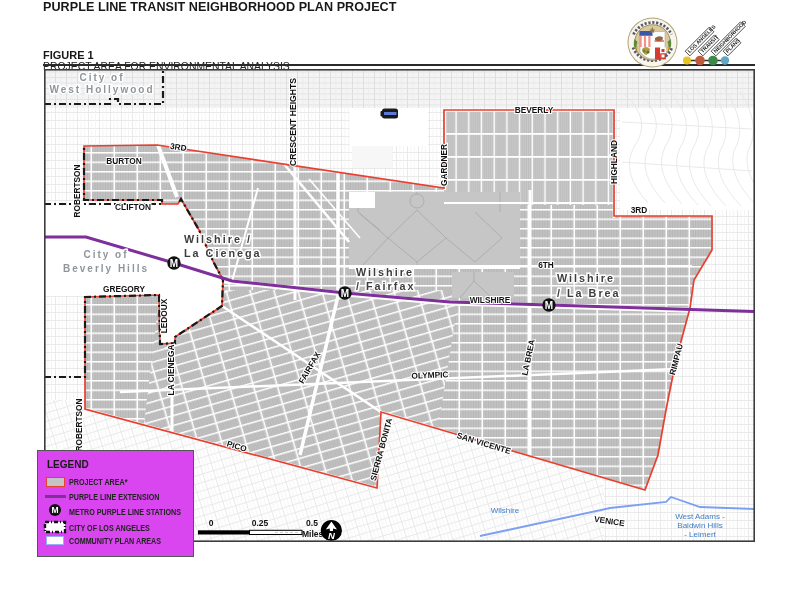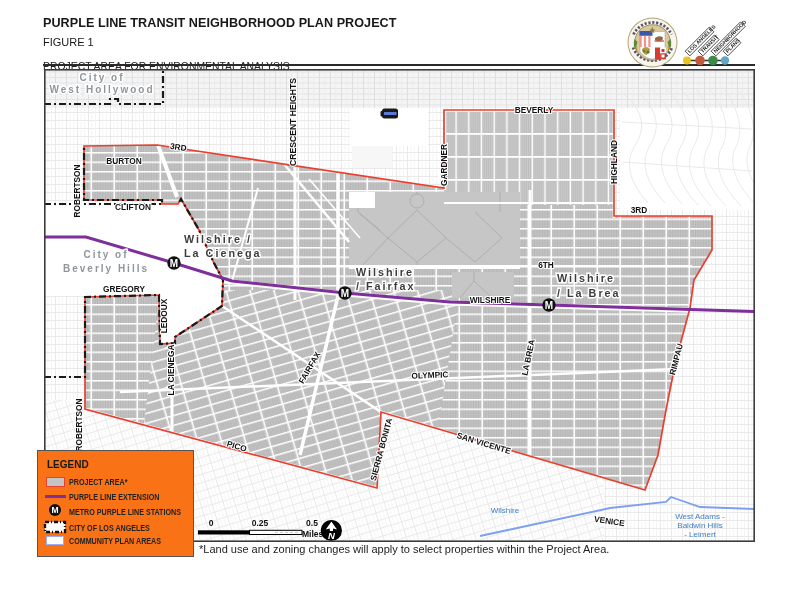--- a/index.html
+++ b/index.html
@@ -4,25 +4,25 @@
 <style>
   html,body{margin:0;padding:0;background:#fff;}
   #page{position:relative;width:807px;height:595px;background:#fff;overflow:hidden;
         font-family:"Liberation Sans", sans-serif;}
   .abs{position:absolute;}
 </style>
 </head>
 <body>
 <div id="page">
 
-  <div class="abs" style="left:43px;top:16px;font-size:12.6px;font-weight:bold;color:#181818;letter-spacing:0.05px;">PURPLE LINE TRANSIT NEIGHBORHOOD PLAN PROJECT</div>
+  <div class="abs" style="left:43px;top:0;font-size:12.6px;font-weight:bold;color:#181818;letter-spacing:0.05px;">PURPLE LINE TRANSIT NEIGHBORHOOD PLAN PROJECT</div>
 
   <div class="abs" style="left:43px;top:25px;font-size:10.4px;color:#222;margin-top:36px;">PROJECT AREA FOR ENVIRONMENTAL ANALYSIS</div>
 
-  <div class="abs" style="left:43px;top:36px;font-size:11px;font-weight:normal;color:#181818;">FIGURE 1</div>
+  <div class="abs" style="left:43px;top:49px;font-size:11px;font-weight:bold;color:#181818;">FIGURE 1</div>
 
   <div class="abs" style="left:43px;top:63.5px;width:712px;height:2px;background:#2a2a2a;"></div>
 
   <svg class="abs" style="left:44px;top:69px;" width="711" height="473" viewBox="44 69 711 473">
     <defs>
       <pattern id="outGrid" width="11" height="8" patternUnits="userSpaceOnUse">
         <rect width="11" height="8" fill="#ffffff"></rect>
         <rect x="0" y="0" width="11" height="0.9" fill="#e7e7e7"></rect>
         <rect x="0" y="0" width="0.9" height="8" fill="#e7e7e7"></rect>
         <rect x="3.6" y="0" width="0.7" height="8" fill="#f2f2f2"></rect>
@@ -284,21 +284,21 @@
       <g>
         <circle cx="331.4" cy="530.5" r="10.6" fill="#000"></circle>
         <path d="M331.4,521.5 L337,529.5 L333,528.5 L333,531 L329.8,531 L329.8,528.5 L325.8,529.5 Z" fill="#fff"></path>
         <text x="331.4" y="539" font-size="9.5" font-weight="bold" font-style="italic" fill="#fff" text-anchor="middle">N</text>
       </g>
     </g>
 
     <rect x="44.8" y="69.8" width="709.4" height="471.4" fill="none" stroke="#3c3c3c" stroke-width="1.6"></rect>
   </svg>
 
-  <div class="abs" style="left:37px;top:450px;width:155px;height:105px;background:#f97316;border:1.5px solid #555;">
+  <div class="abs" style="left:37px;top:450px;width:155px;height:105px;background:#d946ef;border:1.5px solid #555;">
 
     <div class="abs" style="left:9px;top:8px;font-size:10px;font-weight:bold;color:#181818;">LEGEND</div>
 
     <div class="abs" style="left:8px;top:26px;width:17px;height:8px;background:#c4c4c4;border:1.6px solid #e8402f;"></div>
     <div class="abs" style="left:31px;top:25.5px;font-size:8.3px;font-weight:bold;color:#222;white-space:nowrap;transform:scaleX(0.86);transform-origin:left center;">PROJECT AREA*</div>
 
     <div class="abs" style="left:7px;top:44px;width:21px;height:2.8px;background:#7e2f9a;"></div>
     <div class="abs" style="left:31px;top:40.5px;font-size:8.3px;font-weight:bold;color:#222;white-space:nowrap;transform:scaleX(0.86);transform-origin:left center;">PURPLE LINE EXTENSION</div>
 
     <div class="abs" style="left:11px;top:53px;width:12px;height:12px;border-radius:50%;background:#111;color:#fff;font-size:8.5px;font-weight:bold;text-align:center;line-height:12px;">M</div>
@@ -306,21 +306,20 @@
 
     <svg class="abs" style="left:5px;top:69px;" width="24" height="14">
         <rect x="2" y="2" width="20" height="10" fill="#fff" stroke="#111" stroke-width="2.4" stroke-dasharray="4 2 1 2"></rect>
       </svg>
     <div class="abs" style="left:31px;top:71.5px;font-size:8.3px;font-weight:bold;color:#222;white-space:nowrap;transform:scaleX(0.86);transform-origin:left center;">CITY OF LOS ANGELES</div>
 
     <div class="abs" style="left:8px;top:85px;width:16px;height:7px;background:#fff;border:1.4px solid #96aff5;"></div>
     <div class="abs" style="left:31px;top:85px;font-size:8.3px;font-weight:bold;color:#222;white-space:nowrap;transform:scaleX(0.86);transform-origin:left center;">COMMUNITY PLAN AREAS</div>
   </div>
 
-  <div class="abs" style="left:199px;top:543px;font-size:11px;color:#222;">*Land use and zoning changes will apply to select properties within the Project Area.</div>
 
   <svg class="abs" style="left:627px;top:17px;" width="51" height="51" viewBox="0 0 51 51">
     <circle cx="25.5" cy="25.5" r="25" fill="#b0a377"></circle>
     <circle cx="25.5" cy="25.5" r="24" fill="#f7f5ee"></circle>
     <g stroke="#5a5a66" stroke-width="2.8" fill="none">
       <path d="M6.5,17.5 A21,21 0 0 1 44.5,17.5" stroke-dasharray="2.2 1.7"></path>
       <path d="M6,30.5 A21,21 0 0 0 45,30.5" stroke-dasharray="2.2 1.7"></path>
     </g>
     <circle cx="25.5" cy="25.5" r="17.8" fill="#d9c99c" stroke="#8a7a4a" stroke-width="0.8"></circle>
     <g>

